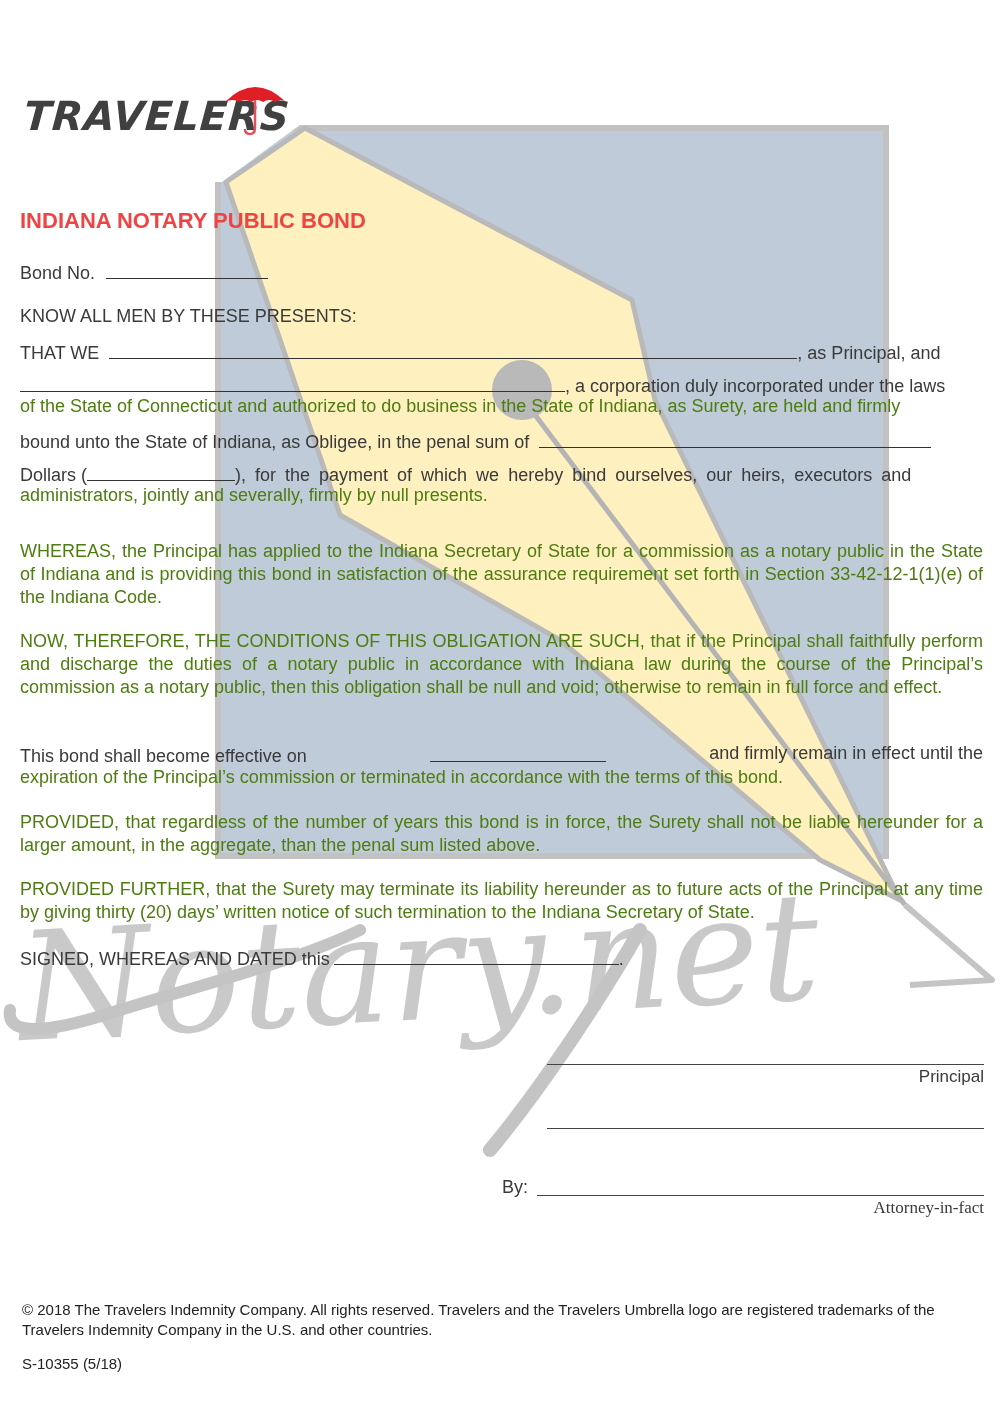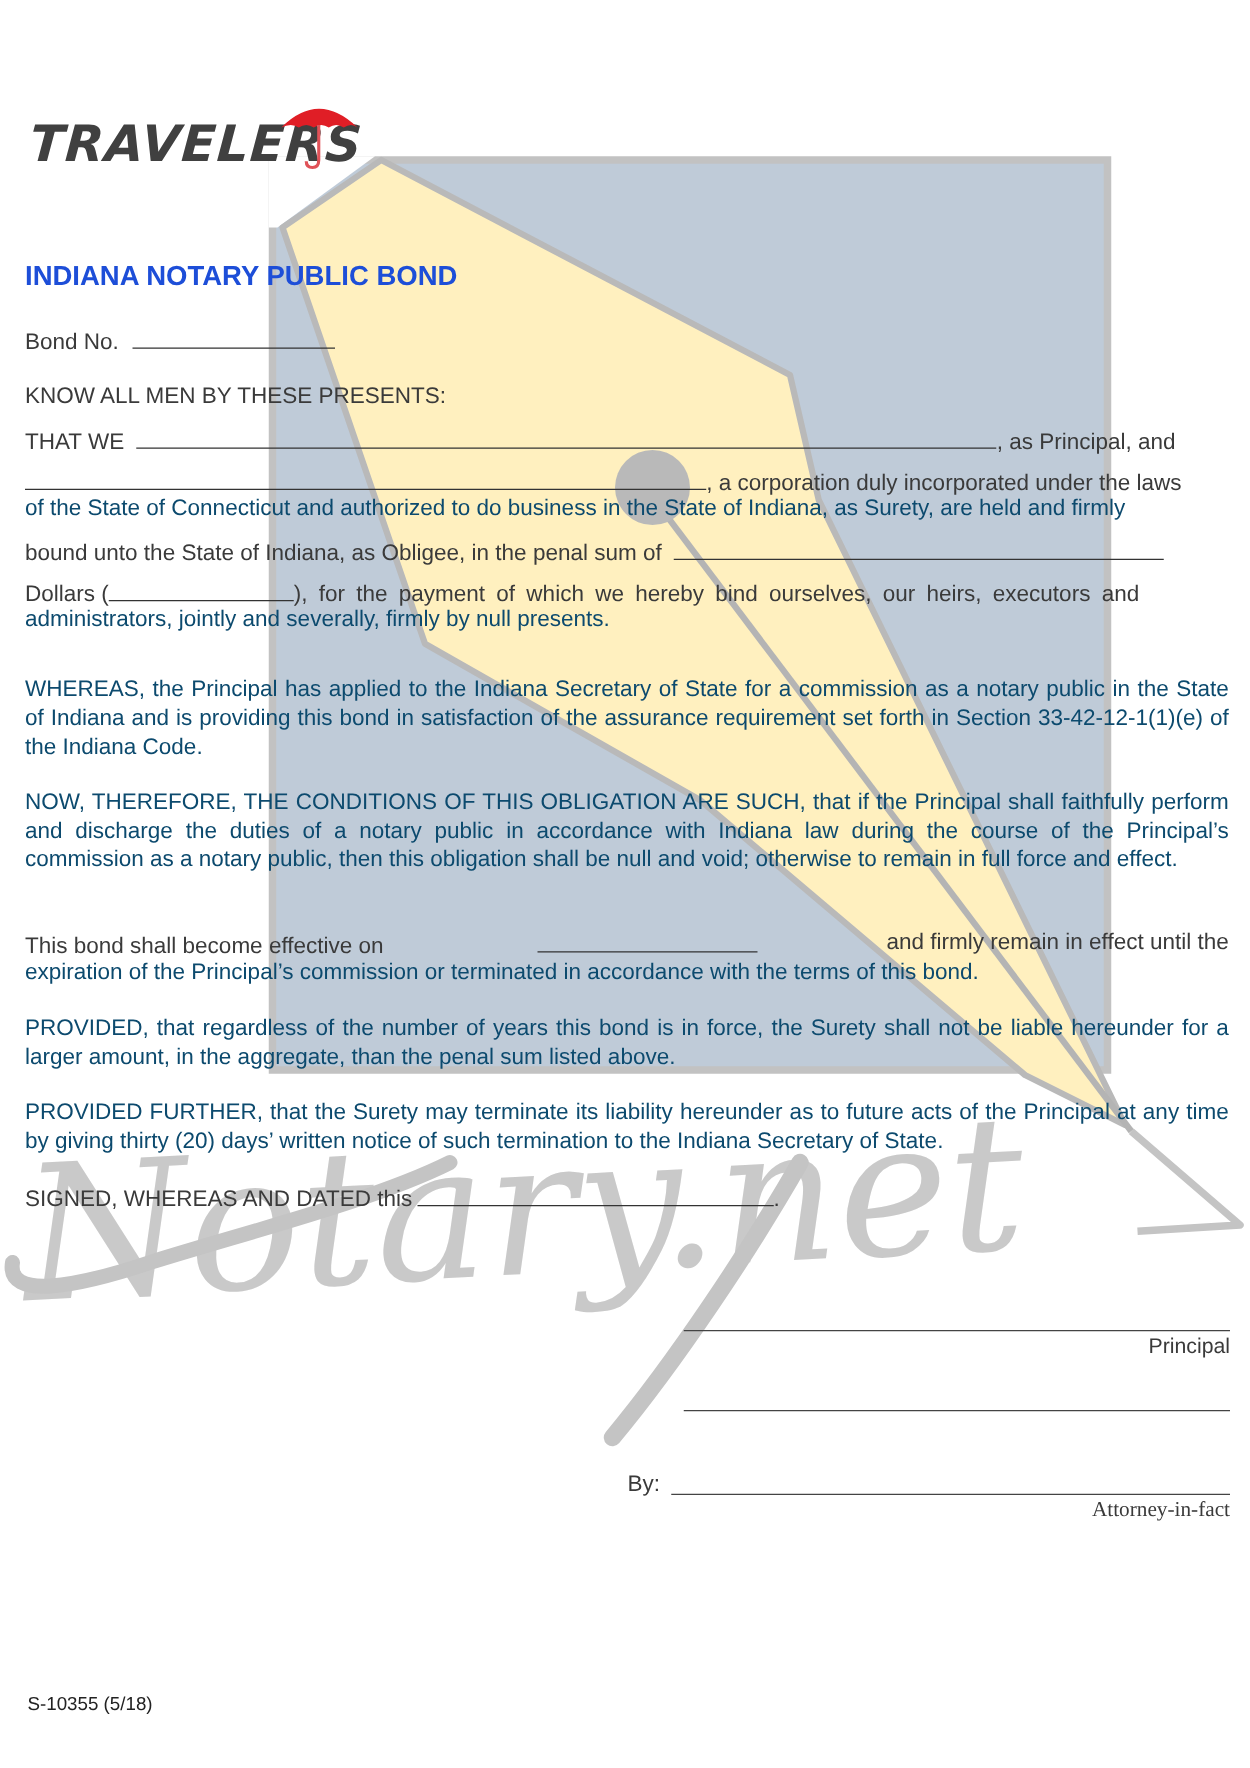--- a/index.html
+++ b/index.html
@@ -6,24 +6,24 @@
   body { width: 1000px; height: 1414px; position: relative; overflow: hidden;
          font-family: "Liberation Sans", sans-serif; color: #3a3a3a; }
   .layer { position: absolute; left: 0; top: 0; width: 1000px; height: 1414px; }
   .wm { z-index: 1; pointer-events: none; }
   .content { z-index: 2; }
   .logo { position: absolute; left: 24px; top: 78px; height: 60px; }
   .logo-text { position: absolute; left: 0; top: 15px; font-family: "DejaVu Sans", sans-serif;
                font-weight: bold; font-style: italic; font-size: 40px; letter-spacing: 1px; color: #404040;
                transform: skewX(-4deg); }
   .logo-umbrella { position: absolute; left: 196px; top: 0; width: 70px; height: 60px; }
-  .title { position: absolute; left: 20px; top: 208px; font-size: 22px; font-weight: bold; color: #1d4ed8; }
+  .title { position: absolute; left: 20px; top: 208px; font-size: 22px; font-weight: bold; color: #ef4444; }
   .line { position: absolute; left: 20px; font-size: 18px; color: #3a3a3a; white-space: nowrap; }
   .para { position: absolute; left: 20px; width: 963px; font-size: 18px; line-height: 23px;
-          text-align: justify; color: #0c4a6e; }
+          text-align: justify; color: #4d7c0f; }
   .blank { display: inline-block; border-bottom: 1px solid #333; height: 18px; vertical-align: baseline; }
   .sig-line { position: absolute; border-top: 1.5px solid #444; }
   .sig-label { position: absolute; font-size: 17px; color: #3a3a3a; text-align: left; }
   .footer { position: absolute; left: 22px; width: 960px; font-size: 15px; line-height: 20px; color: #222; }
 </style>
 </head>
 <body>
 
 <svg class="layer wm" viewBox="0 0 1000 1414" xmlns="http://www.w3.org/2000/svg">
 
@@ -103,14 +103,15 @@
 
   <div class="sig-line" style="left:547px;top:1064px;width:437px;"></div>
   <div class="sig-label" style="right:16px;top:1067px;">Principal</div>
 
   <div class="sig-line" style="left:547px;top:1128px;width:437px;"></div>
 
   <div class="sig-label" style="left:502px;top:1177px;font-size:18px;">By:</div>
   <div class="sig-line" style="left:537px;top:1195px;width:447px;"></div>
   <div class="sig-label" style="right:16px;top:1198px;font-family:Liberation Serif, serif;">Attorney-in-fact</div>
 
+  <div class="footer" style="top:1300px;">© 2018 The Travelers Indemnity Company. All rights reserved. Travelers and the Travelers Umbrella logo are registered trademarks of the Travelers Indemnity Company in the U.S. and other countries.</div>
   <div class="footer" style="top:1354px;">S-10355 (5/18)</div>
 </div>
 
 </body></html>

